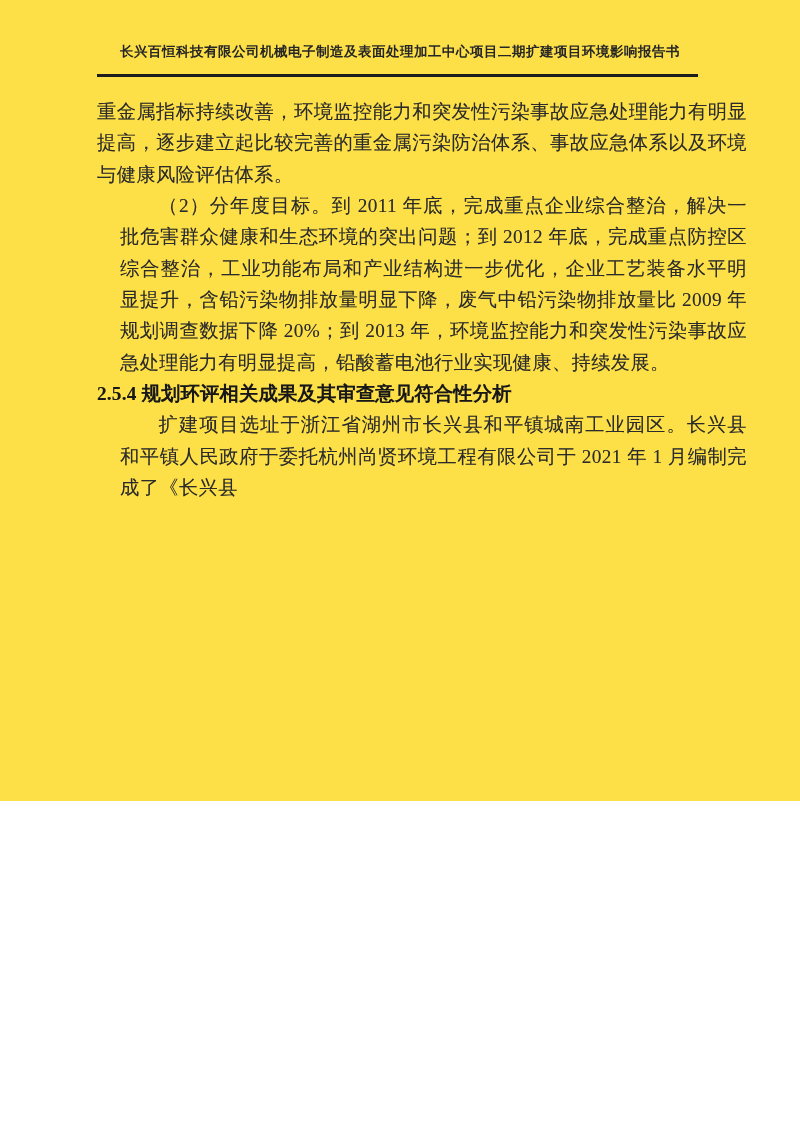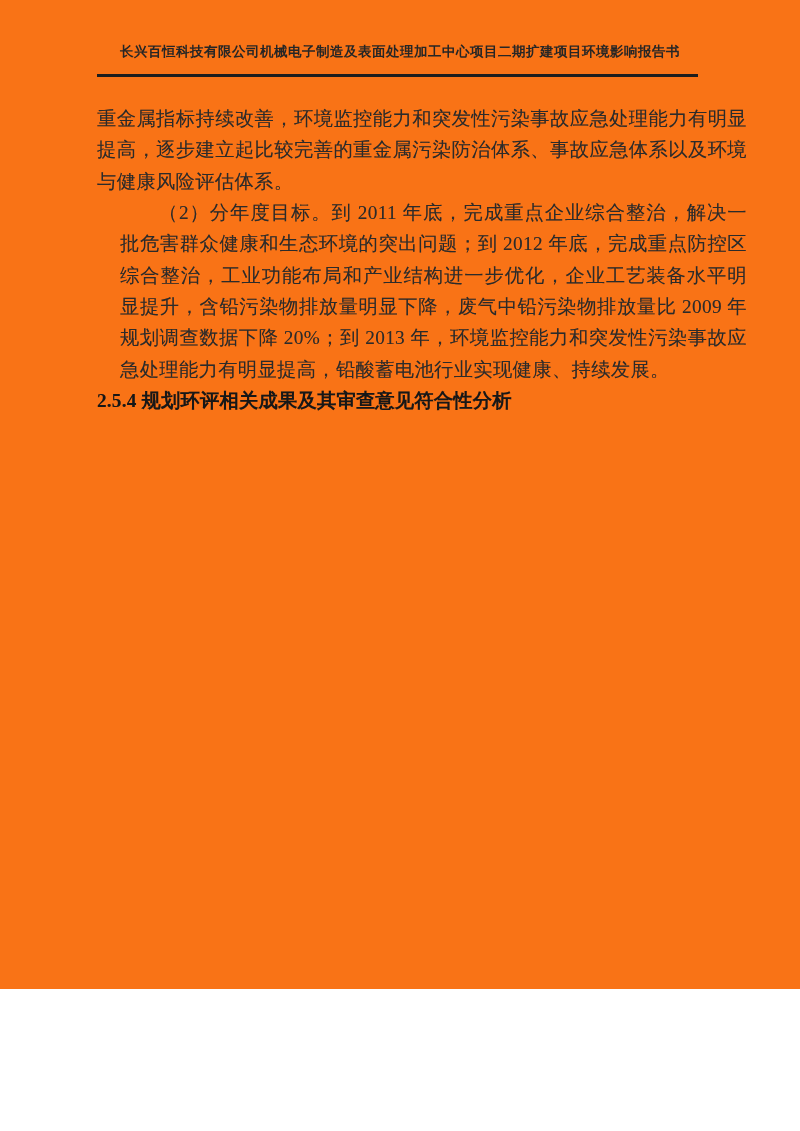--- a/index.html
+++ b/index.html
@@ -3,22 +3,22 @@
 <meta charset="utf-8">
 <style>
   html, body {
     margin: 0;
     padding: 0;
     background: #ffffff;
   }
   .page {
     position: relative;
     width: 800px;
-    height: 989px;
-    background: #f97316;
+    height: 801px;
+    background: #fde047;
     overflow: hidden;
     font-family: "Liberation Serif", "DejaVu Serif", serif;
     color: #2b2b2b;
   }
   
   .header-title {
     position: absolute;
     top: 43px;
     left: 75px;
     width: 650px;
@@ -33,21 +33,21 @@
     position: absolute;
     top: 74px;
     left: 97px;
     width: 601px;
     height: 2.5px;
     background: #1d1d1d;
   }
   
   .content {
     position: absolute;
-    top: 103px;
+    top: 96px;
     left: 97px;
     width: 650px;
     font-size: 19.3px;
     line-height: 31.35px;
     letter-spacing: 0.35px;
     text-align: justify;
     color: #2b2b2b;
     text-shadow: 0 0 0.4px rgba(40,40,40,0.35);
   }
   .content p {
@@ -97,20 +97,21 @@
 <div class="page">
 
   <div class="header-title">长兴百恒科技有限公司机械电子制造及表面处理加工中心项目二期扩建项目环境影响报告书</div>
 
   <div class="header-rule"></div>
 
   <div class="content" id="doc-body">
       <p class=""><span>重金属指标持续改善，环境监控能力和突发性污染事故应急处理能力有明显提高，逐步建立起比较完善的重金属污染防治体系、事故应急体系以及环境与健康风险评估体系。</span></p>
       <p class=" indent"><span>（2）分年度目标。到 2011 年底，完成重点企业综合整治，解决一批危害群众健康和生态环境的突出问题；到 2012 年底，完成重点防控区综合整治，工业功能布局和产业结构进一步优化，企业工艺装备水平明显提升，含铅污染物排放量明显下降，废气中铅污染物排放量比 2009 年规划调查数据下降 20%；到 2013 年，环境监控能力和突发性污染事故应急处理能力有明显提高，铅酸蓄电池行业实现健康、持续发展。</span></p>
       <p class="heading"><b>2.5.4 规划环评相关成果及其审查意见符合性分析</b></p>
+      <p class=" indent"><span>扩建项目选址于浙江省湖州市长兴县和平镇城南工业园区。长兴县和平镇人民政府于委托杭州尚贤环境工程有限公司于 2021 年 1 月编制完成了《长兴县</span></p>
     </div>
 
   <div class="footer-rule"></div>
 
   <div class="footer">
     <span>浙江省工业环保设计研究院有限公司</span>
     <span>44</span>
     <span>杭州市西湖区教工路 203 号</span>
   </div>
 

